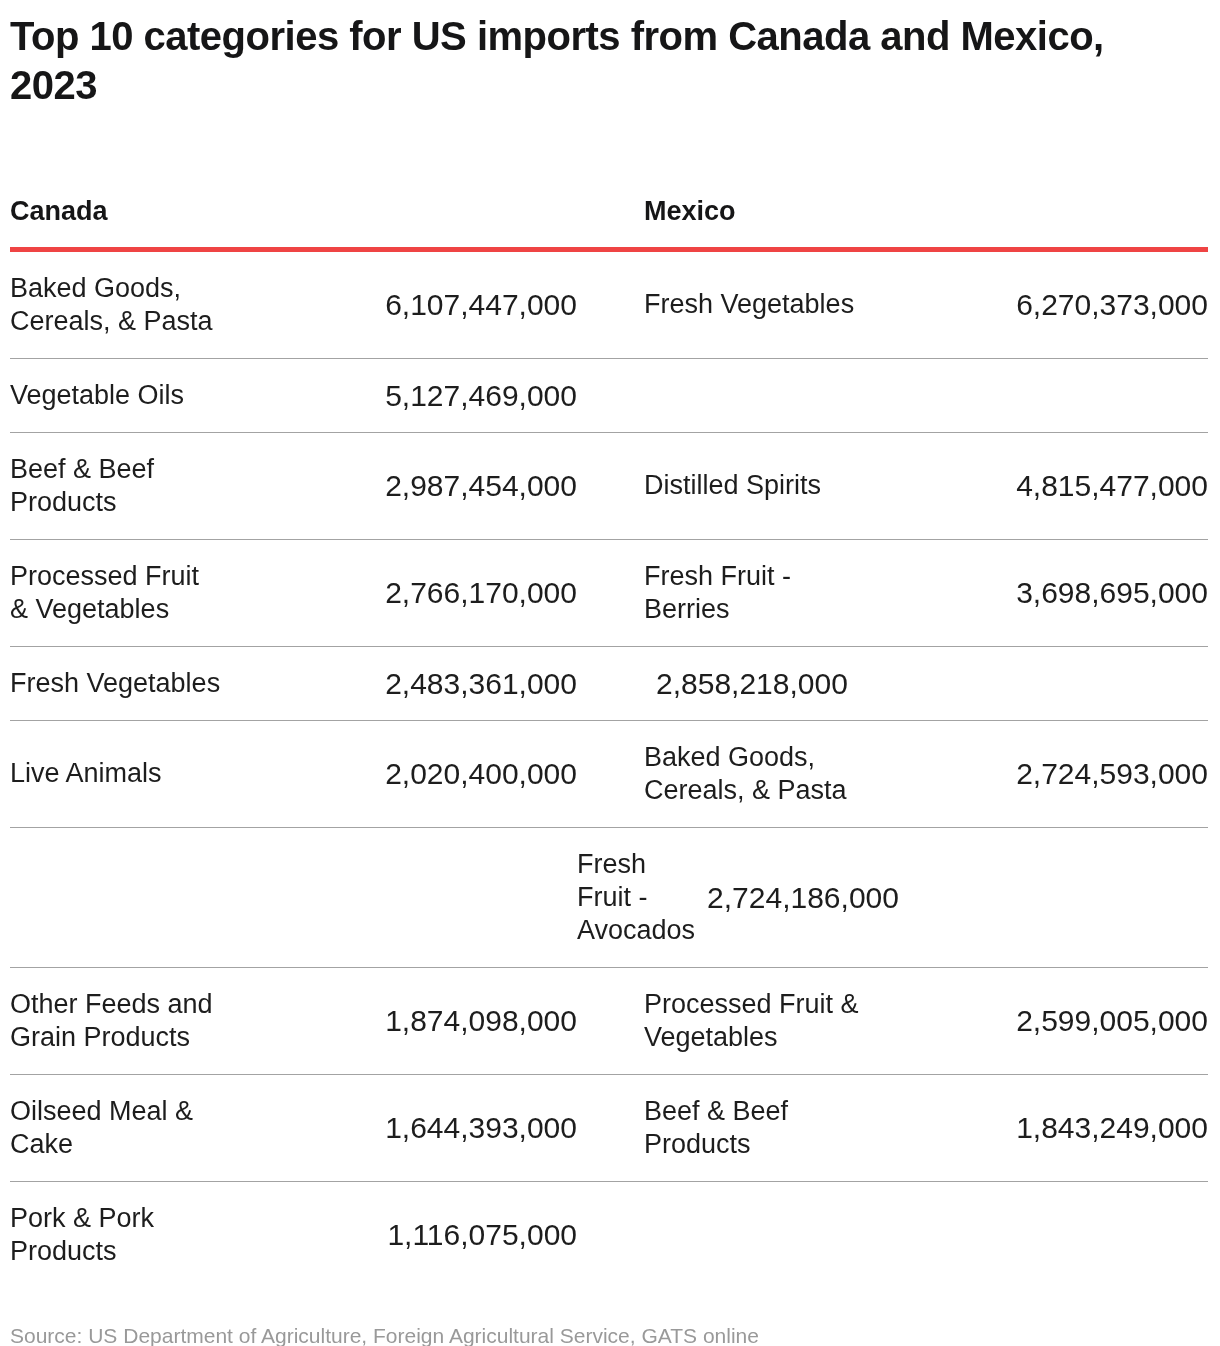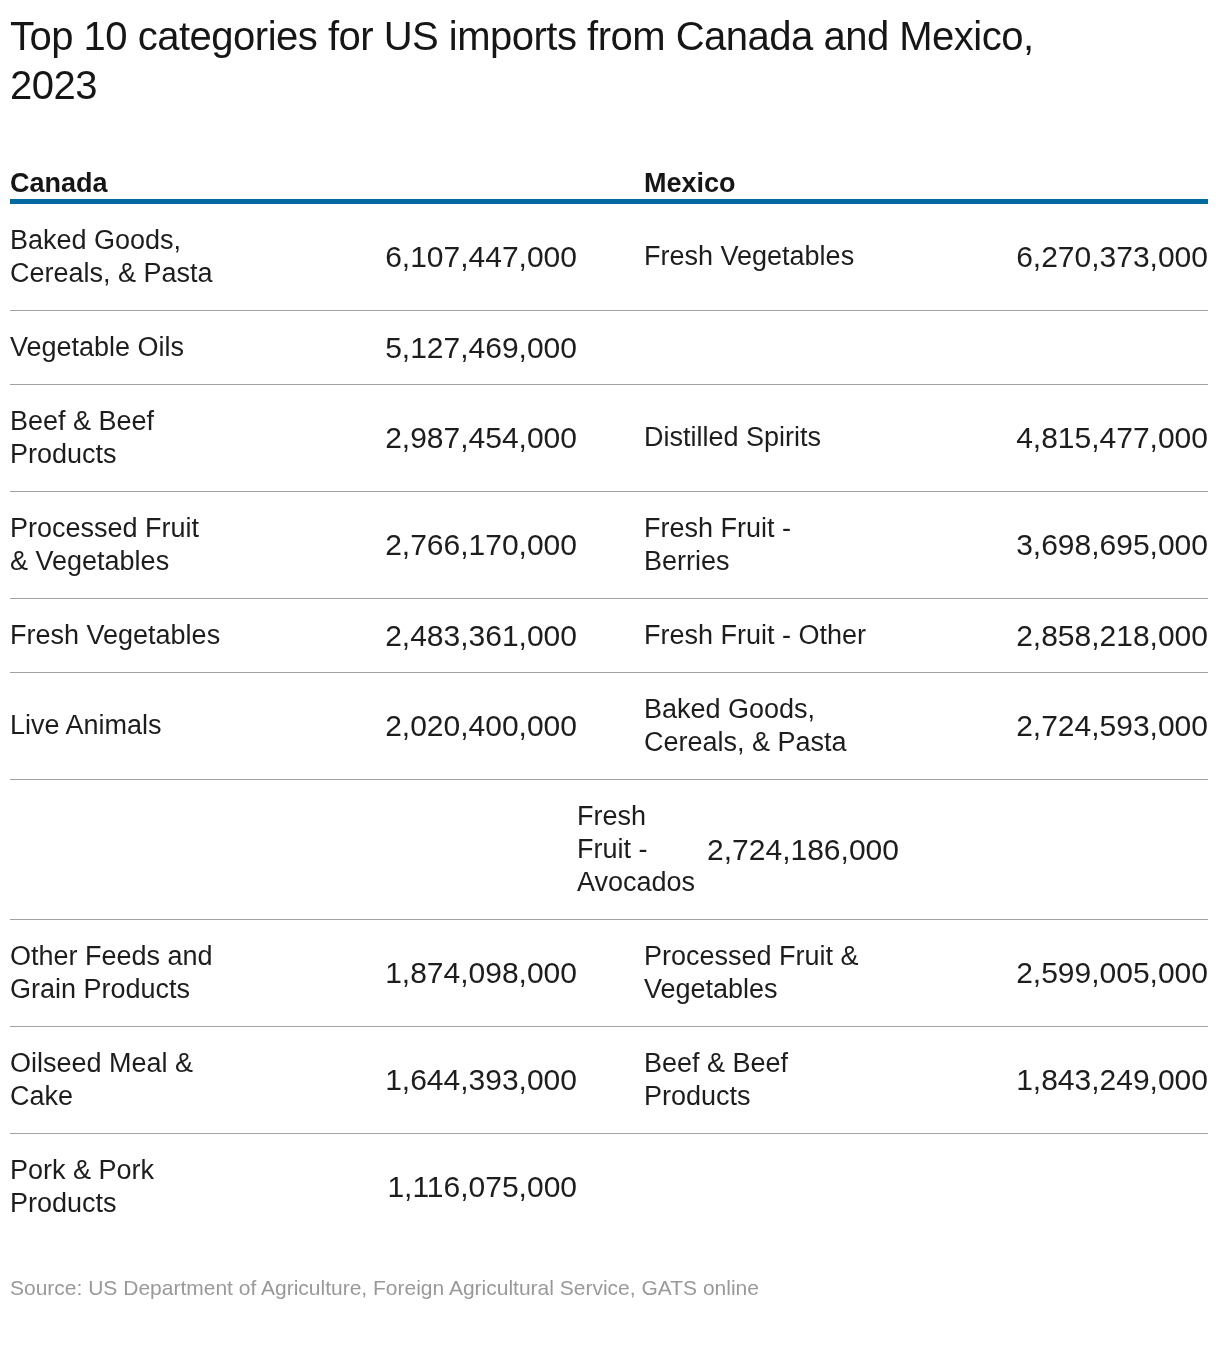--- a/index.html
+++ b/index.html
@@ -14,37 +14,38 @@
   }
   .page {
     width: 1220px;
     min-height: 1346px;
     box-sizing: border-box;
     padding: 8px 12px 12px 10px;
     background: #ffffff;
   }
   .title {
     font-size: 40px;
-    font-weight: normal;
+    font-weight: bold;
     line-height: 1.22;
     margin: 4px 0 0 0;
     color: #161617;
     white-space: pre-line;
     letter-spacing: -0.5px;
   }
   .subtitle {
     font-size: 24px;
     color: #222222;
     margin-top: 27px;
   }
   .thead {
     display: grid;
     grid-template-columns: 567px 67px 1fr;
-    margin-top: 58px;
-    border-bottom: 5px solid #0369a1;
+    margin-top: 86px;
+    padding-bottom: 20px;
+    border-bottom: 5px solid #ef4444;
   }
   .thead .colhead {
     font-size: 27px;
     font-weight: bold;
     color: #161617;
   }
   .trow {
     display: grid;
     grid-template-columns: 567px 67px 1fr;
     border-bottom: 1px solid #a3a3a3;
@@ -145,21 +146,20 @@
       </div>
     </div>
 
     <div class="trow">
       <div class="half">
         <div class="cat">Fresh Vegetables</div>
         <div class="val">2,483,361,000</div>
       </div>
       <div class="gapcol"></div>
       <div class="half">
-        <div class="cat">Fresh Fruit - Other</div>
         <div class="val">2,858,218,000</div>
       </div>
     </div>
 
     <div class="trow">
       <div class="half">
         <div class="cat">Live Animals</div>
         <div class="val">2,020,400,000</div>
       </div>
       <div class="gapcol"></div>

